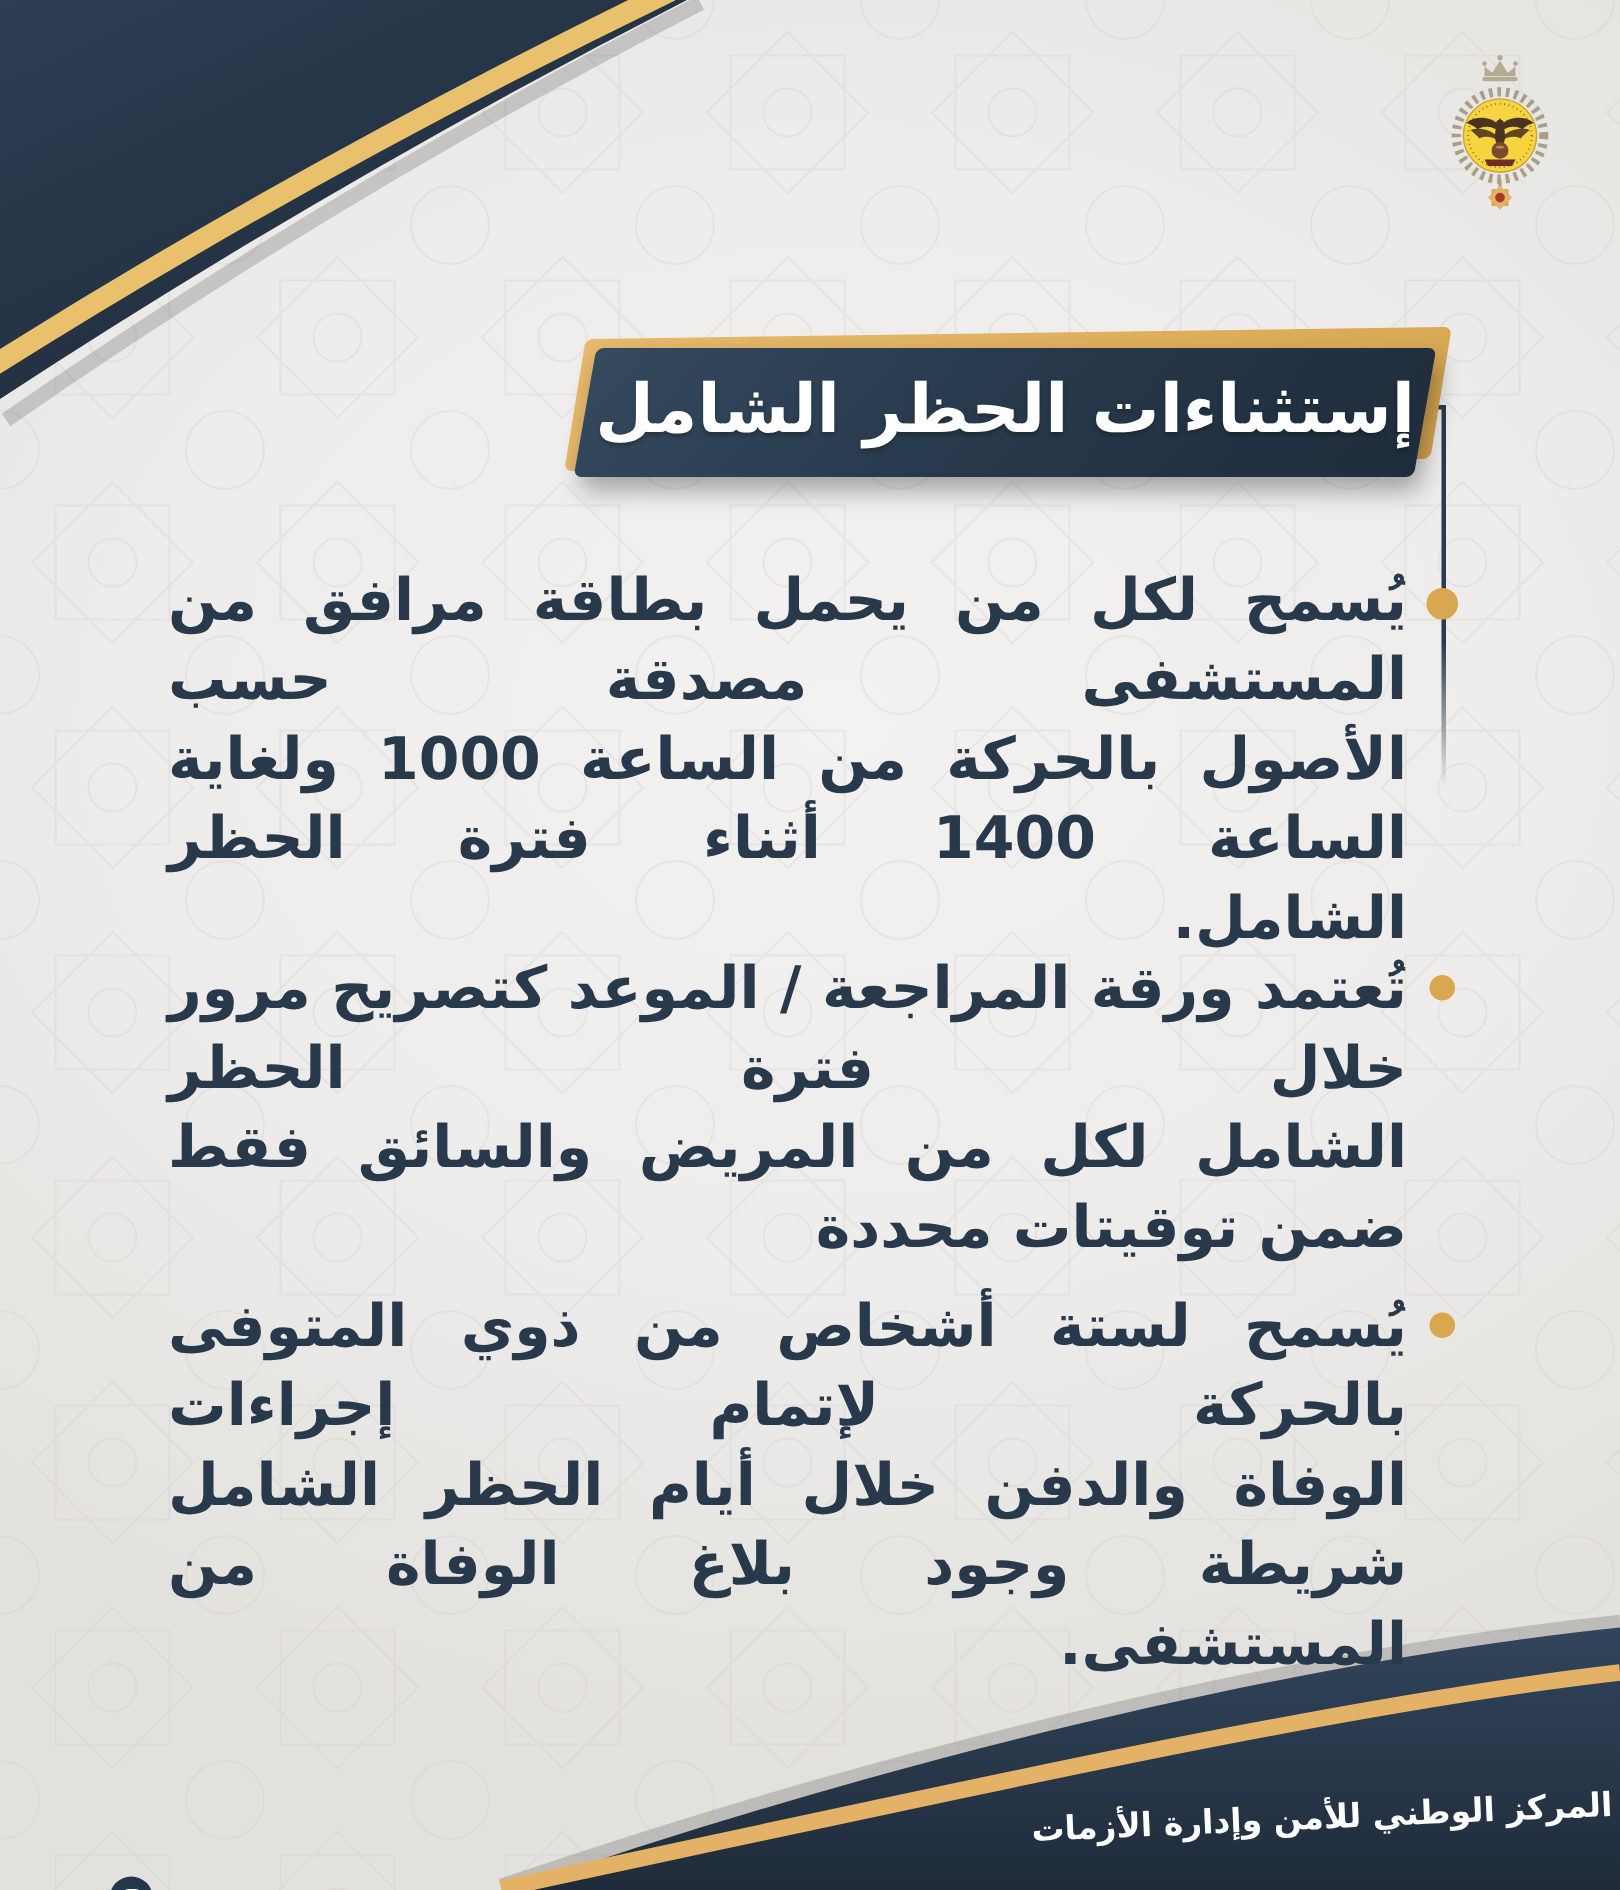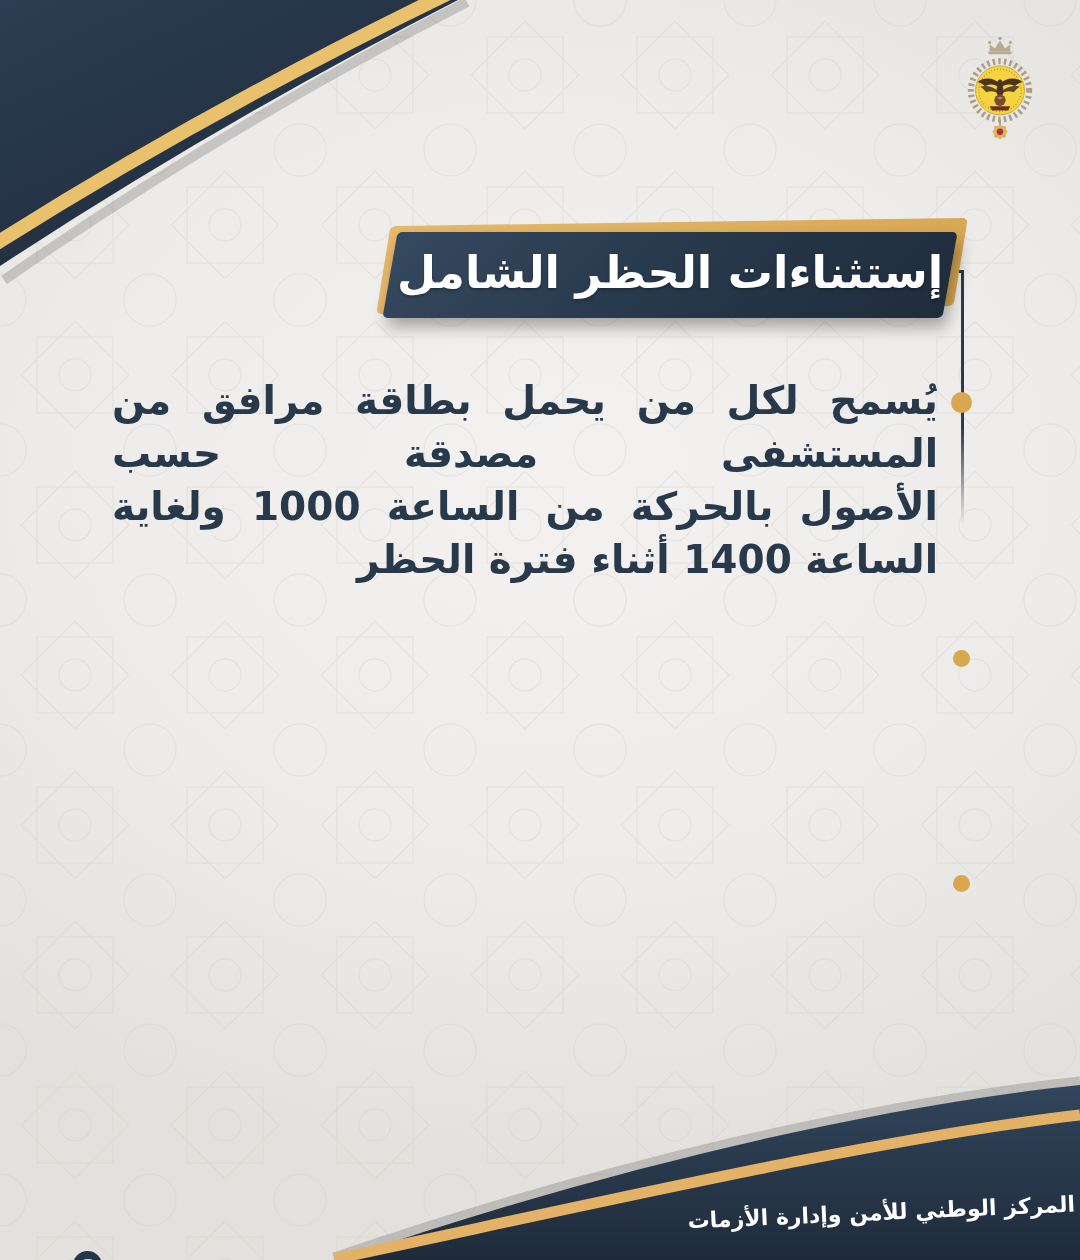--- a/index.html
+++ b/index.html
@@ -161,22 +161,30 @@
   <div class="connector-h"></div>
   <div class="connector-v"></div>
 
   <div class="bullet-dot dot-1"></div>
   <div class="bullet-dot dot-2"></div>
   <div class="bullet-dot dot-3"></div>
 
   <div class="bullet bullet-1">
     <div class="bl">يُسمح لكل من يحمل بطاقة مرافق من المستشفى مصدقة حسب</div>
     <div class="bl">الأصول بالحركة من الساعة 1000 ولغاية الساعة 1400 أثناء فترة الحظر</div>
+    <div class="bl">الشامل.</div>
   </div>
   <div class="bullet bullet-2">
+    <div class="bl">تُعتمد ورقة المراجعة / الموعد كتصريح مرور خلال فترة الحظر</div>
+    <div class="bl">الشامل لكل من المريض والسائق فقط ضمن توقيتات محددة</div>
+  </div>
+  <div class="bullet bullet-3">
+    <div class="bl">يُسمح لستة أشخاص من ذوي المتوفى بالحركة لإتمام إجراءات</div>
+    <div class="bl">الوفاة والدفن خلال أيام الحظر الشامل شريطة وجود بلاغ الوفاة من</div>
+    <div class="bl">المستشفى.</div>
   </div>
 
   <svg class="footer-svg" width="1080" height="215" viewBox="0 0 1080 215" aria-hidden="true">
     <defs>
       <linearGradient id="footGrad" x1="0" y1="0" x2="0" y2="1">
         <stop offset="0" stop-color="#31455c"></stop>
         <stop offset="1" stop-color="#1f2b3a"></stop>
       </linearGradient>
     </defs>
     <path d="M1080,36 C870,58 600,121 334,212" stroke="rgba(0,0,0,0.16)" stroke-width="9" fill="none"></path>

